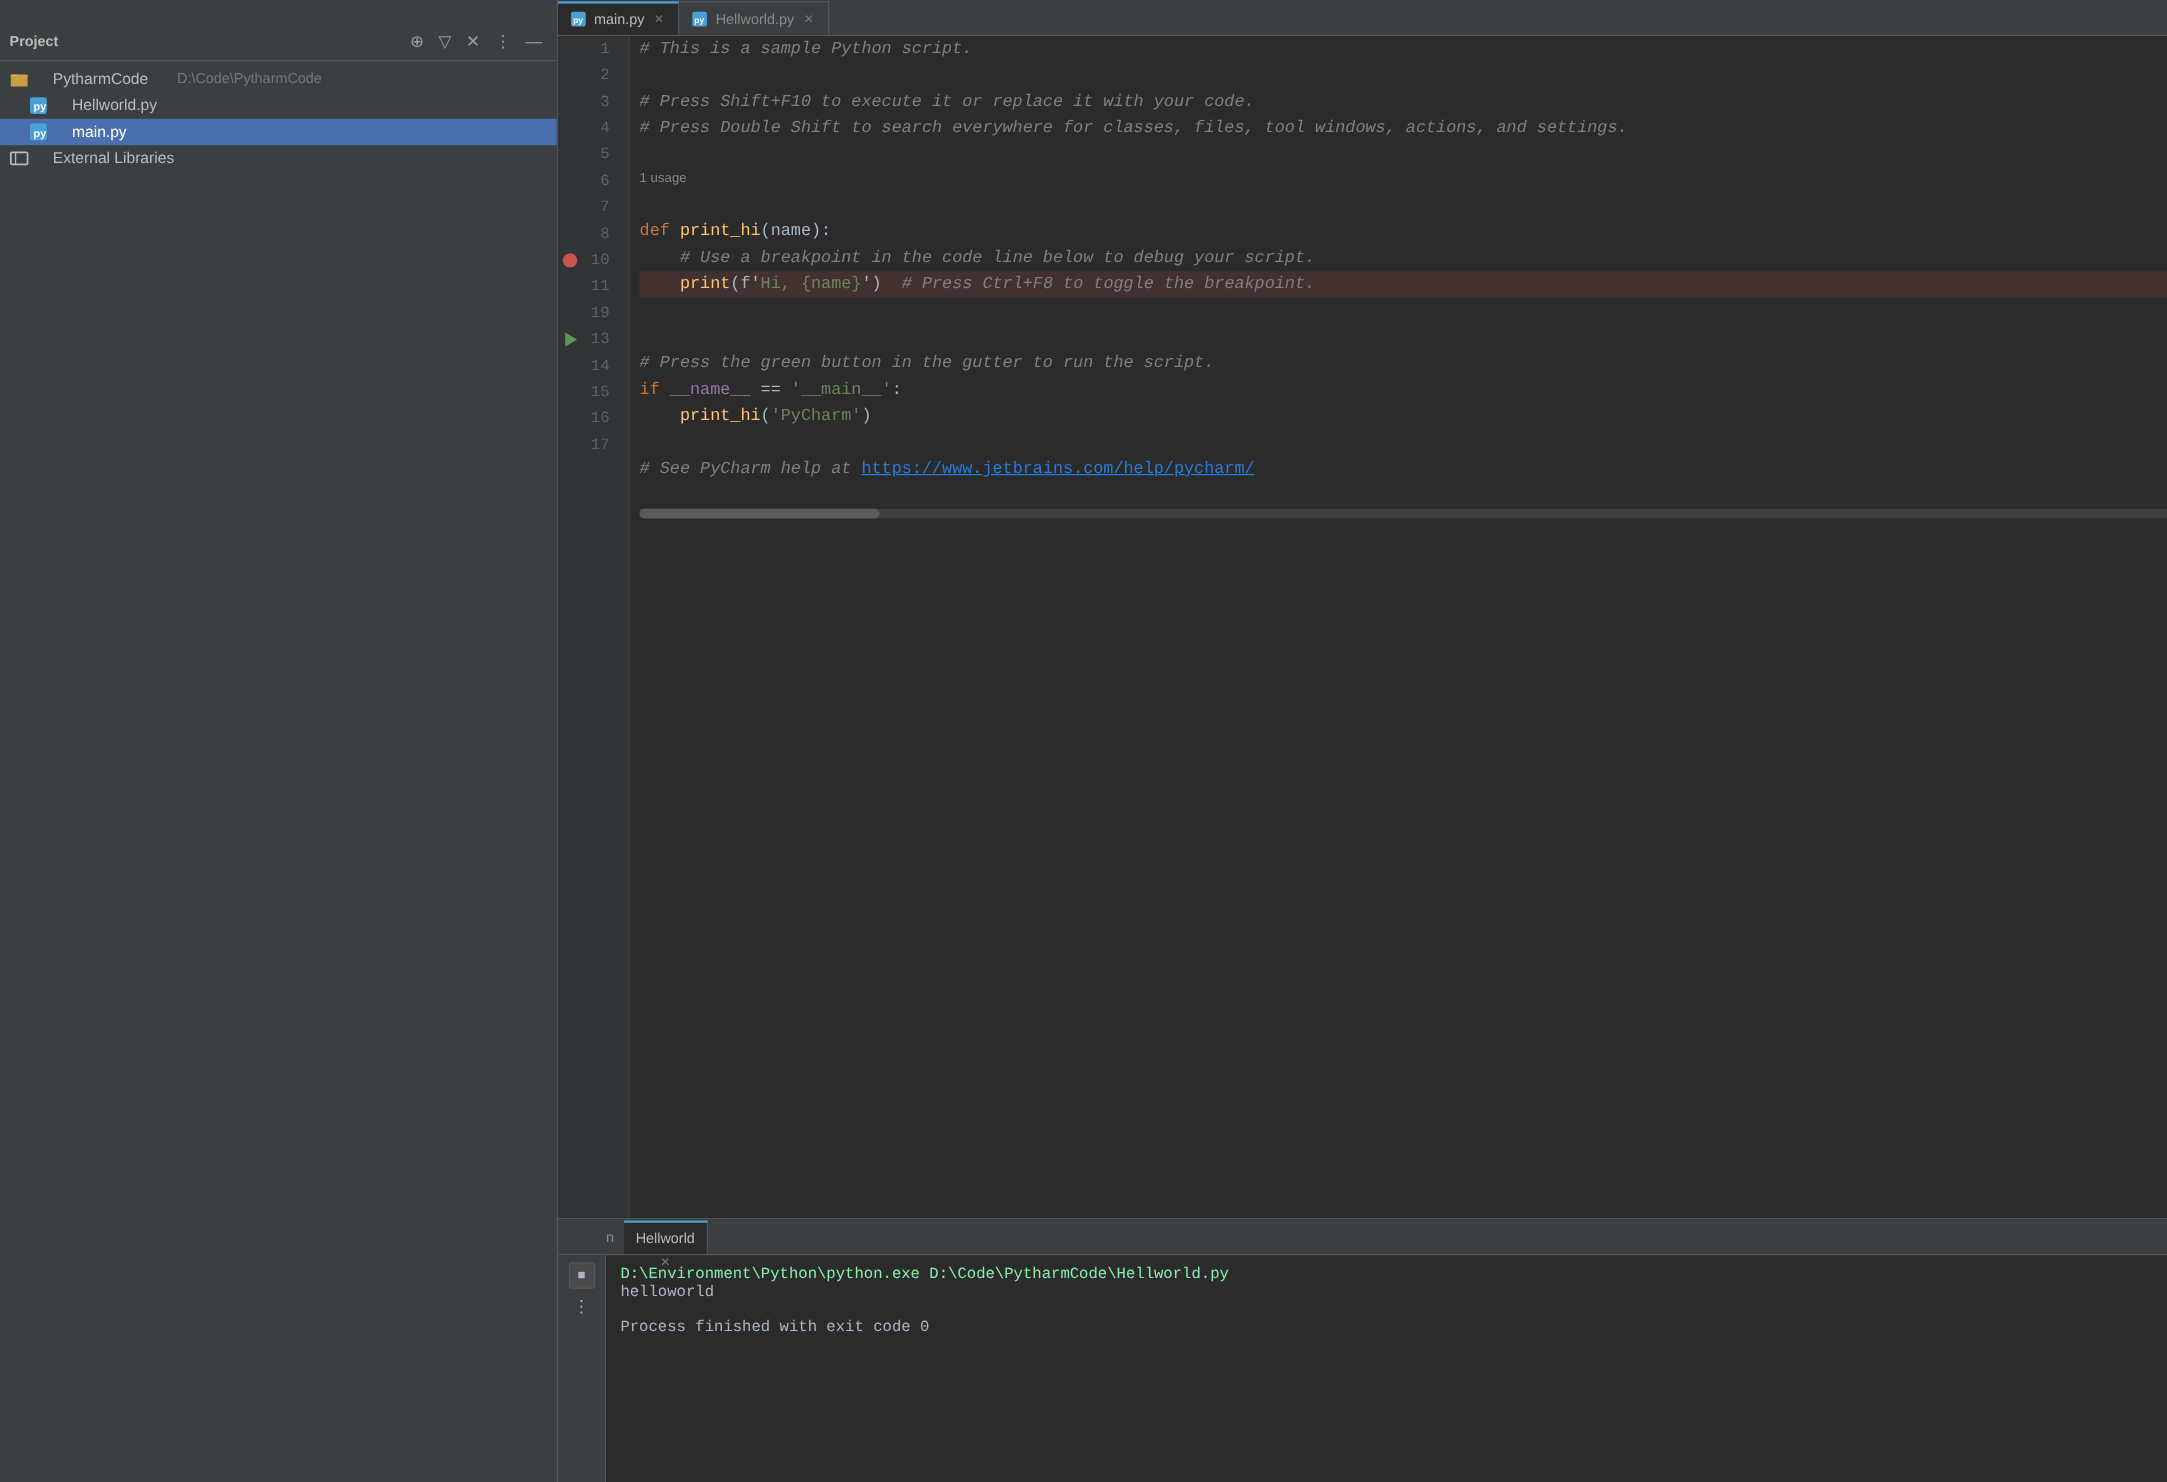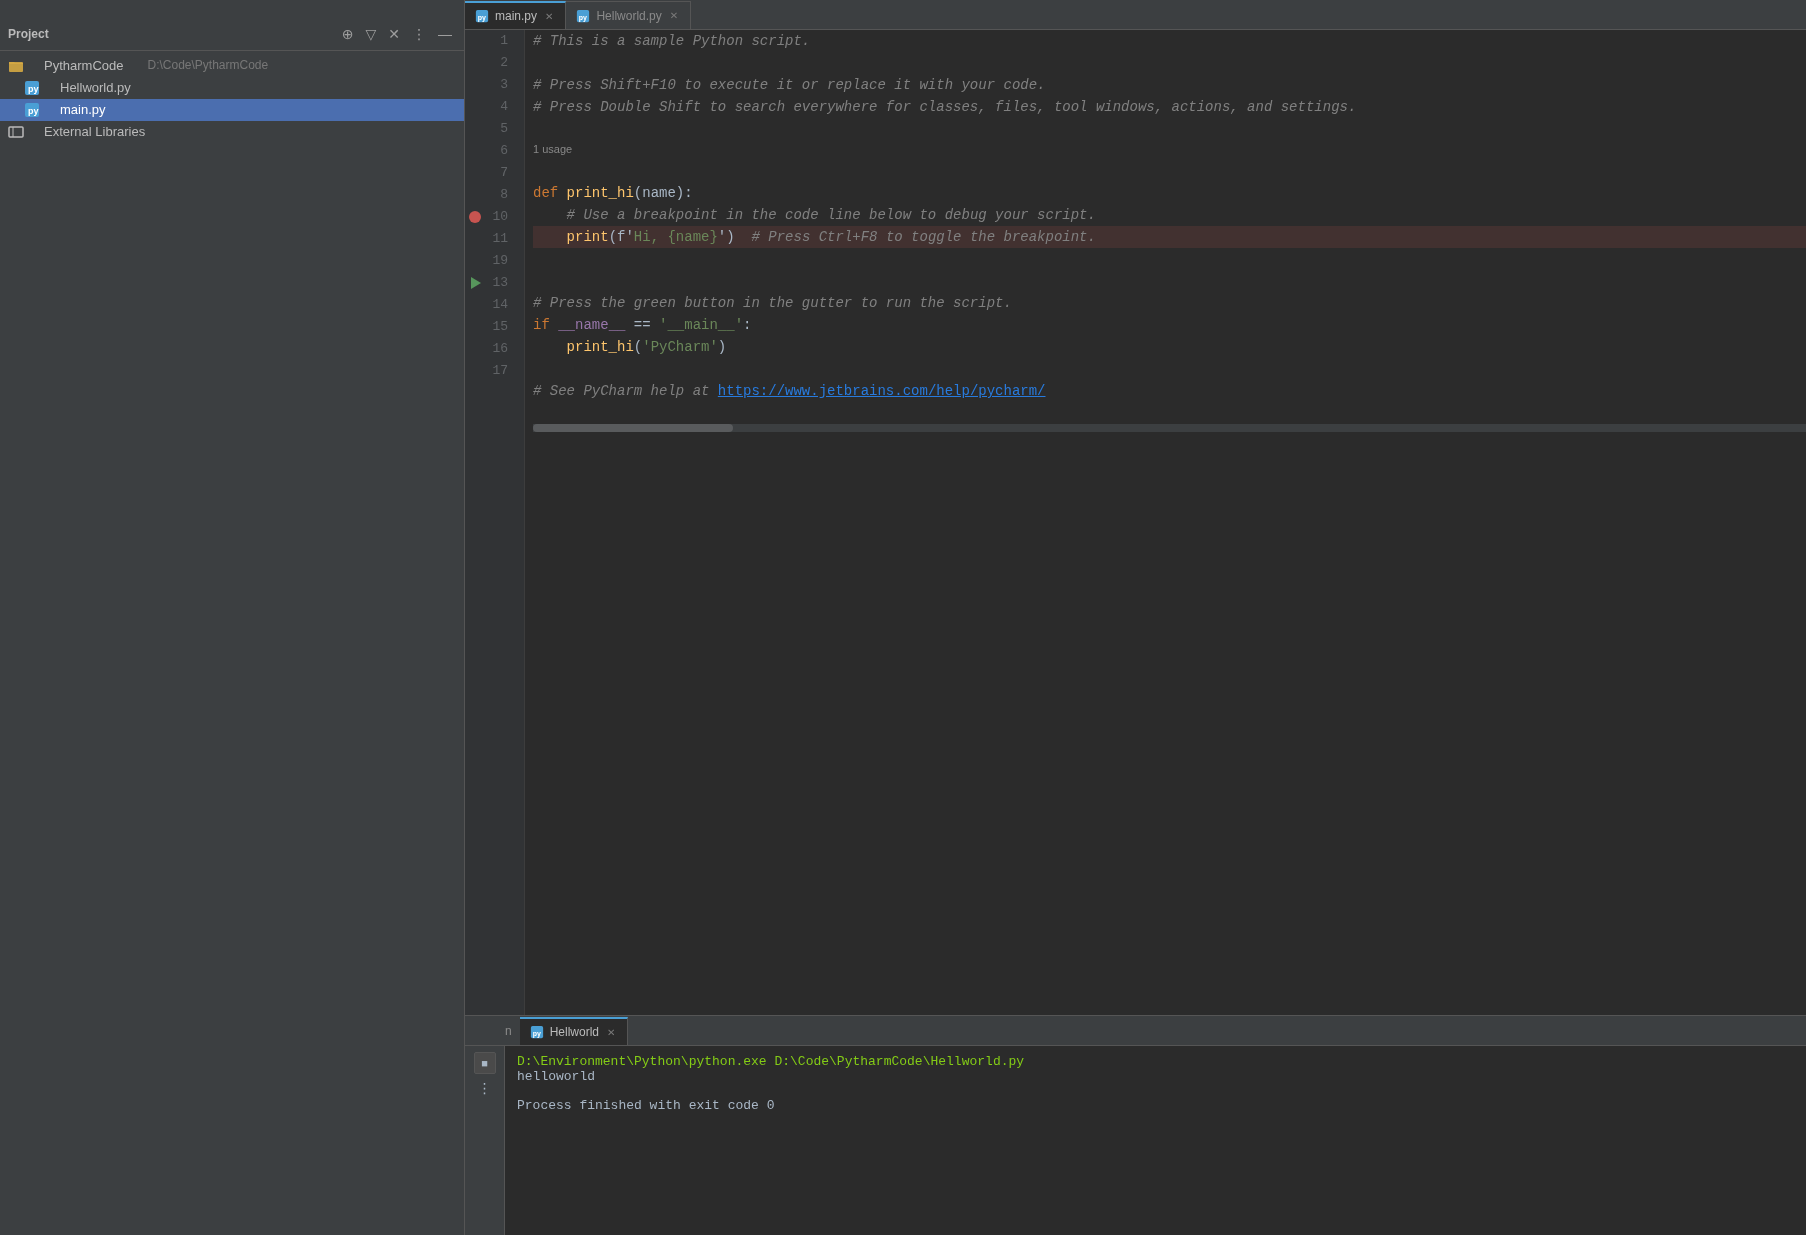--- a/index.html
+++ b/index.html
@@ -237,20 +237,21 @@
       padding: 0 10px;
       height: 28px;
       gap: 6px;
       cursor: pointer;
       font-family: Arial, sans-serif;
       font-size: 12px;
       color: #8a8a8a;
       background: #3c3f41;
       border-right: 1px solid #555;
       border-top: 1px solid #555;
+      flex-direction: column;
     }
 
     .bottom-tab.active {
       background: #2b2b2b;
       color: #bbbbbb;
       border-top: 2px solid #4a9fd5;
     }
 
     .bottom-content {
       flex: 1;
@@ -271,21 +272,21 @@
 
     .terminal-output {
       flex: 1;
       padding: 8px 12px;
       font-family: 'Courier New', Courier, monospace;
       font-size: 13px;
       overflow-y: auto;
     }
 
     .terminal-path {
-      color: #84cc16;
+      color: #86efac;
     }
 
     .terminal-text {
       color: #a9b7c6;
     }
 
     
     .code-content::-webkit-scrollbar {
       height: 8px;
     }

